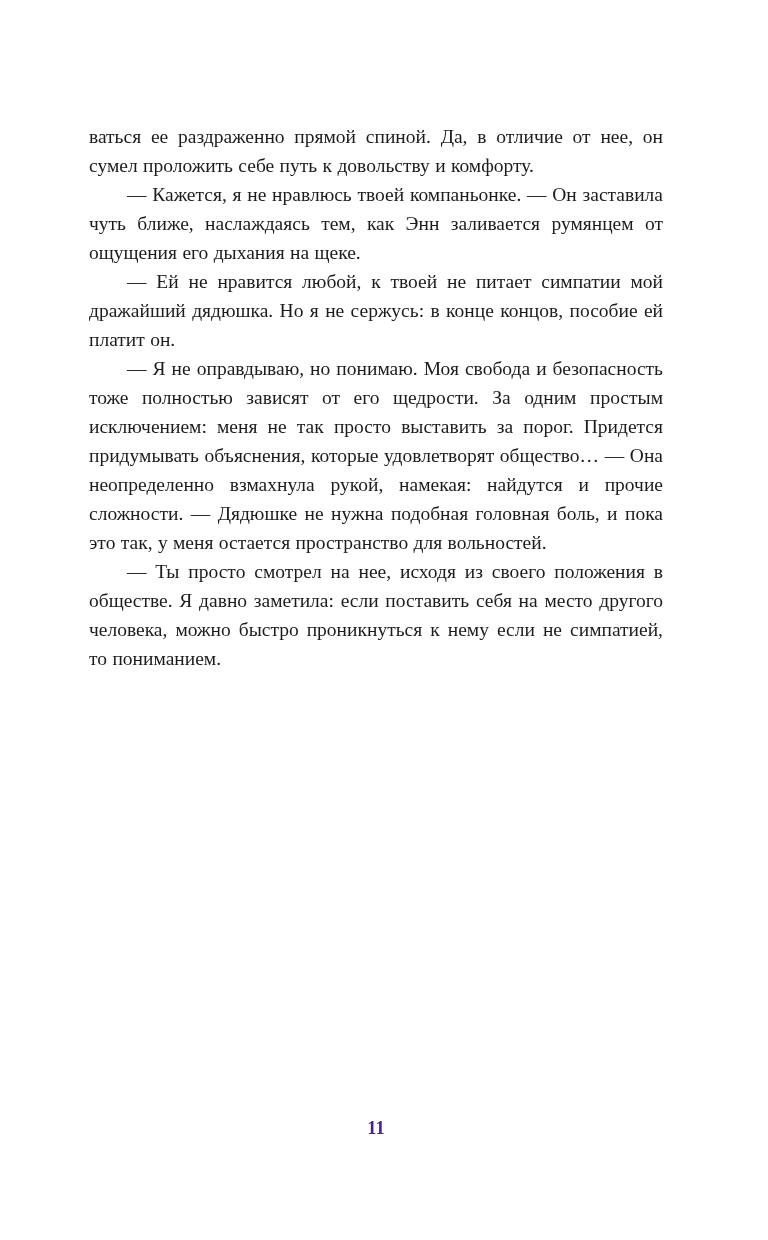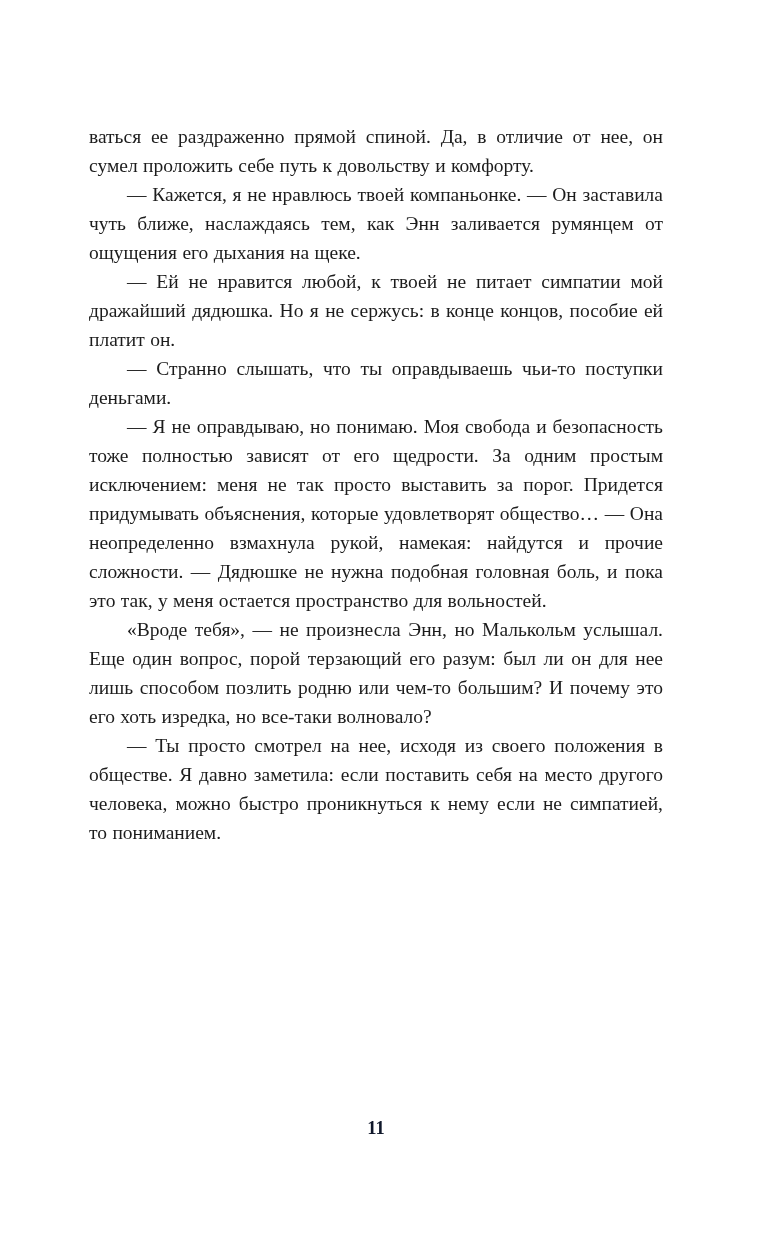--- a/index.html
+++ b/index.html
@@ -37,30 +37,28 @@
     text-indent: 0;
   }
   .page-number {
     position: absolute;
     top: 1118px;
     left: 89px;
     width: 574px;
     text-align: center;
     font-size: 18.5px;
     font-weight: bold;
-    color: #0f172a;
+    color: #4c1d95;
   }
 </style>
 </head>
 <body>
 
 <div class="book-page">
   <div class="text-block">
     <p class="no-indent">ваться ее раздраженно прямой спиной. Да, в отличие от нее, он сумел проложить себе путь к довольству и комфорту.</p>
     <p>— Кажется, я не нравлюсь твоей компаньонке. — Он заставила чуть ближе, наслаждаясь тем, как Энн заливается румянцем от ощущения его дыхания на щеке.</p>
     <p>— Ей не нравится любой, к твоей не питает симпатии мой дражайший дядюшка. Но я не сержусь: в конце концов, пособие ей платит он.</p>
-    <p>— Странно слышать, что ты оправдываешь чьи-то поступки деньгами.</p>
     <p>— Я не оправдываю, но понимаю. Моя свобода и безопасность тоже полностью зависят от его щедрости. За одним простым исключением: меня не так просто выставить за порог. Придется придумывать объяснения, которые удовлетворят общество… — Она неопределенно взмахнула рукой, намекая: найдутся и прочие сложности. — Дядюшке не нужна подобная головная боль, и пока это так, у меня остается пространство для вольностей.</p>
-    <p>«Вроде тебя», — не произнесла Энн, но Малькольм услышал. Еще один вопрос, порой терзающий его разум: был ли он для нее лишь способом позлить родню или чем-то большим? И почему это его хоть изредка, но все-таки волновало?</p>
     <p>— Ты просто смотрел на нее, исходя из своего положения в обществе. Я давно заметила: если поставить себя на место другого человека, можно быстро проникнуться к нему если не симпатией, то пониманием.</p>
   </div>
   <div class="page-number">11</div>
 </div>
 
 </body></html>

